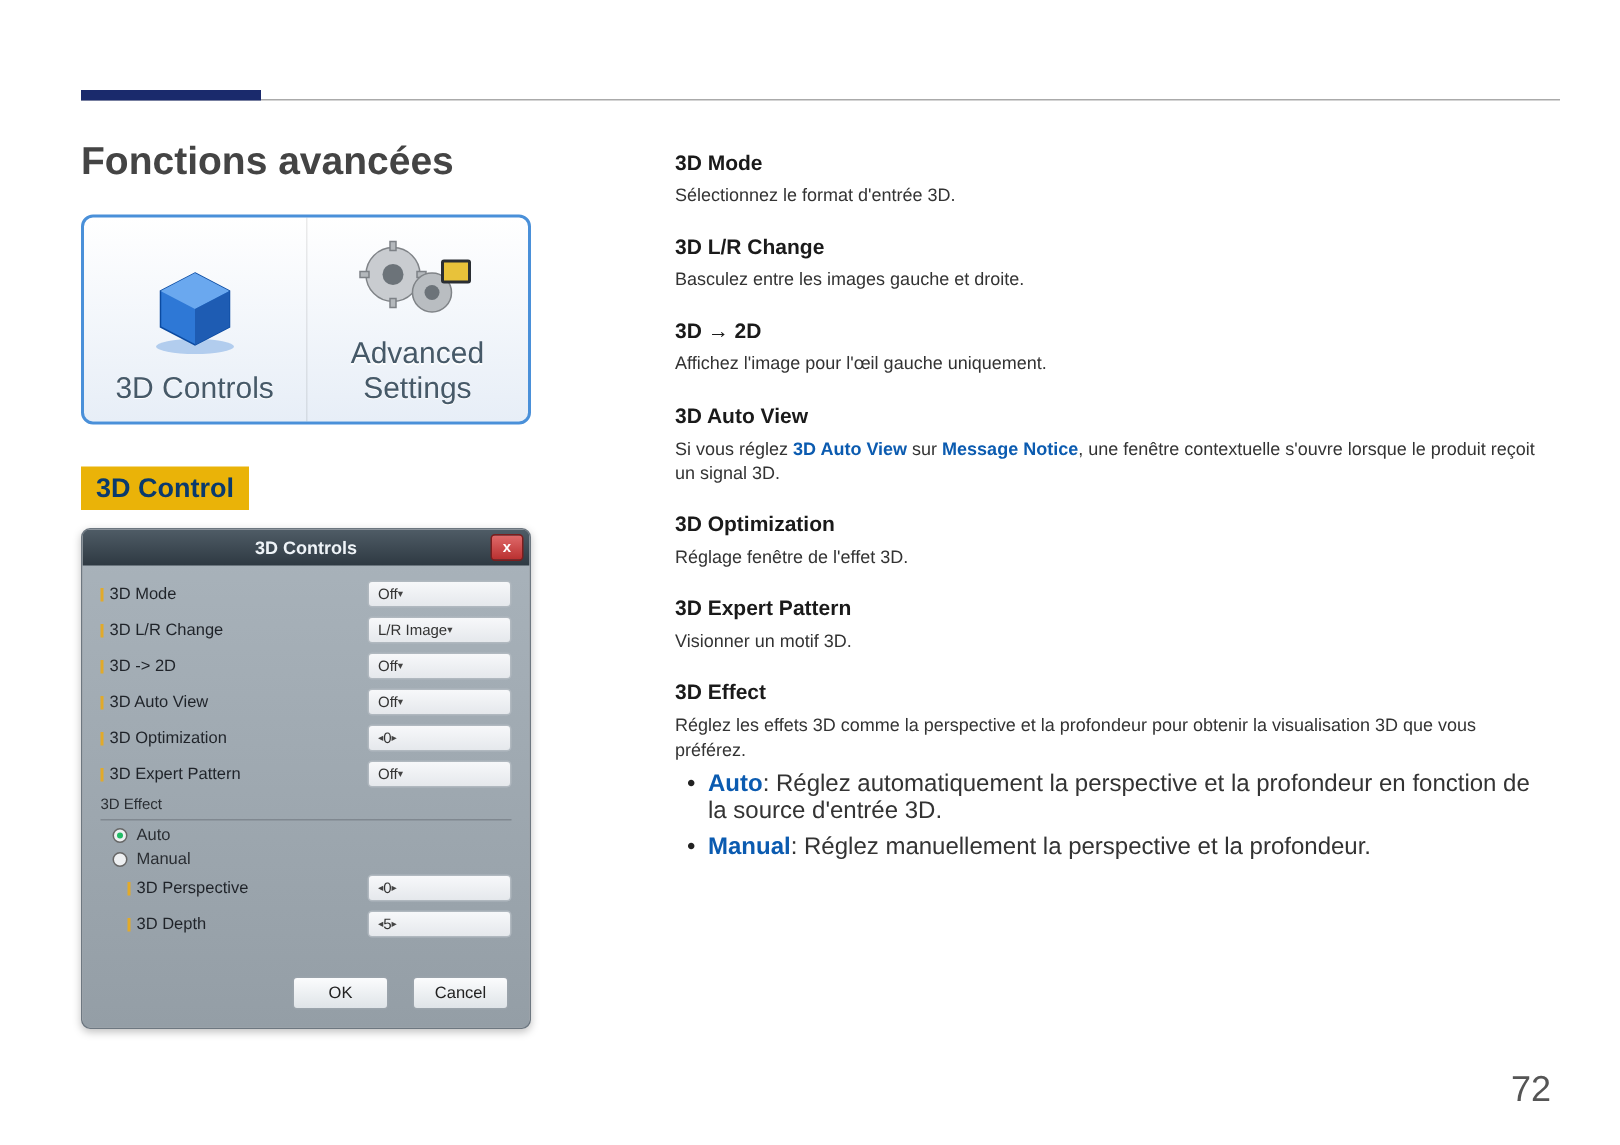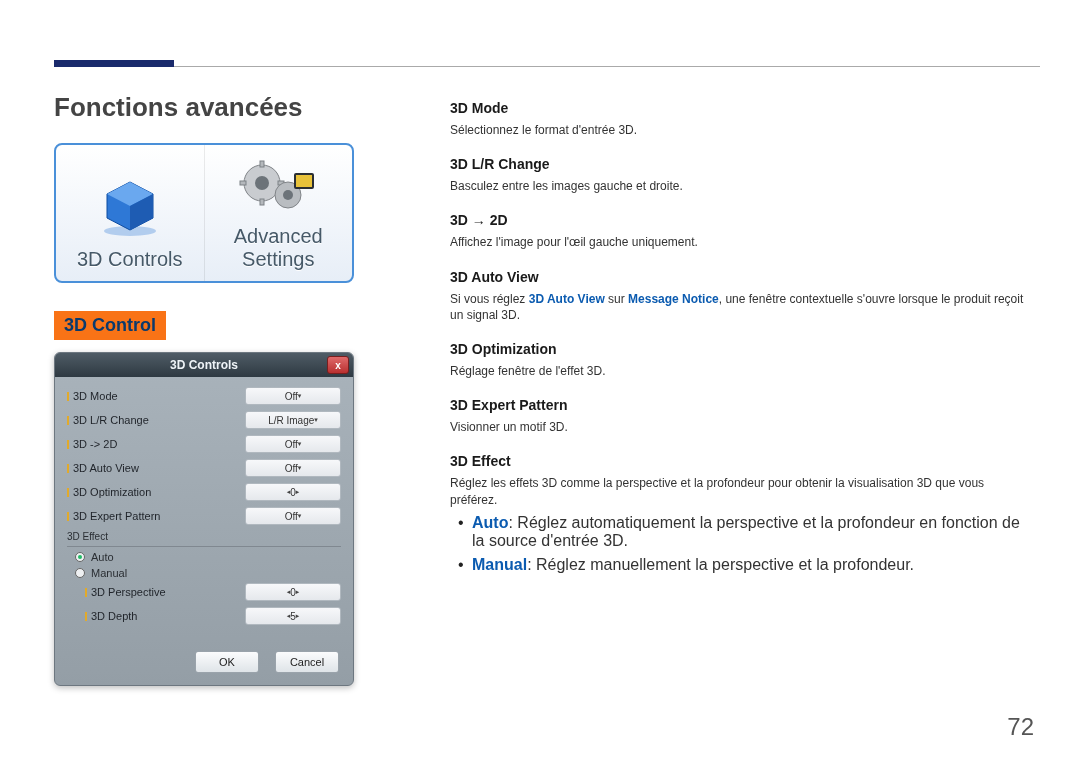--- a/index.html
+++ b/index.html
@@ -63,21 +63,21 @@
   }
   .icons-panel .cell span {
     font-size: 20px;
     color: #465968;
     text-align: center;
     line-height: 1.15;
     text-shadow: 0 1px 0 #fff;
   }
   .section-label {
     display: inline-block;
-    background: #f97316;
+    background: #eab308;
     color: #0a3a6d;
     font-weight: 700;
     font-size: 18px;
     padding: 4px 10px;
     margin-bottom: 12px;
   }
   
   .dialog {
     width: 300px;
     border-radius: 6px;
@@ -121,21 +121,21 @@
   }
   .bar { width:2px; height:9px; background:#e2aa2a; display:inline-block; }
   .dlg-row .val {
     width: 96px;
     height: 18px;
     background: linear-gradient(#f7f8fa,#e5e8ec);
     border: 1px solid #b0b8bf;
     border-radius: 3px;
     font-size: 10px;
     padding: 0 6px;
-    display:flex; align-items:center; justify-content:center;
+    display:flex; align-items:center; justify-content:flex-start;
     color:#333;
   }
   .dlg-row .val .tri { font-size: 7px; color:#444; }
   .fieldset-row { margin-top:4px; margin-bottom:2px; }
   .fieldset-label {
     font-size: 10px; color:#2a2e33;
     margin-bottom:4px;
   }
   .radio-row {
     display:flex; align-items:center; gap:6px;

